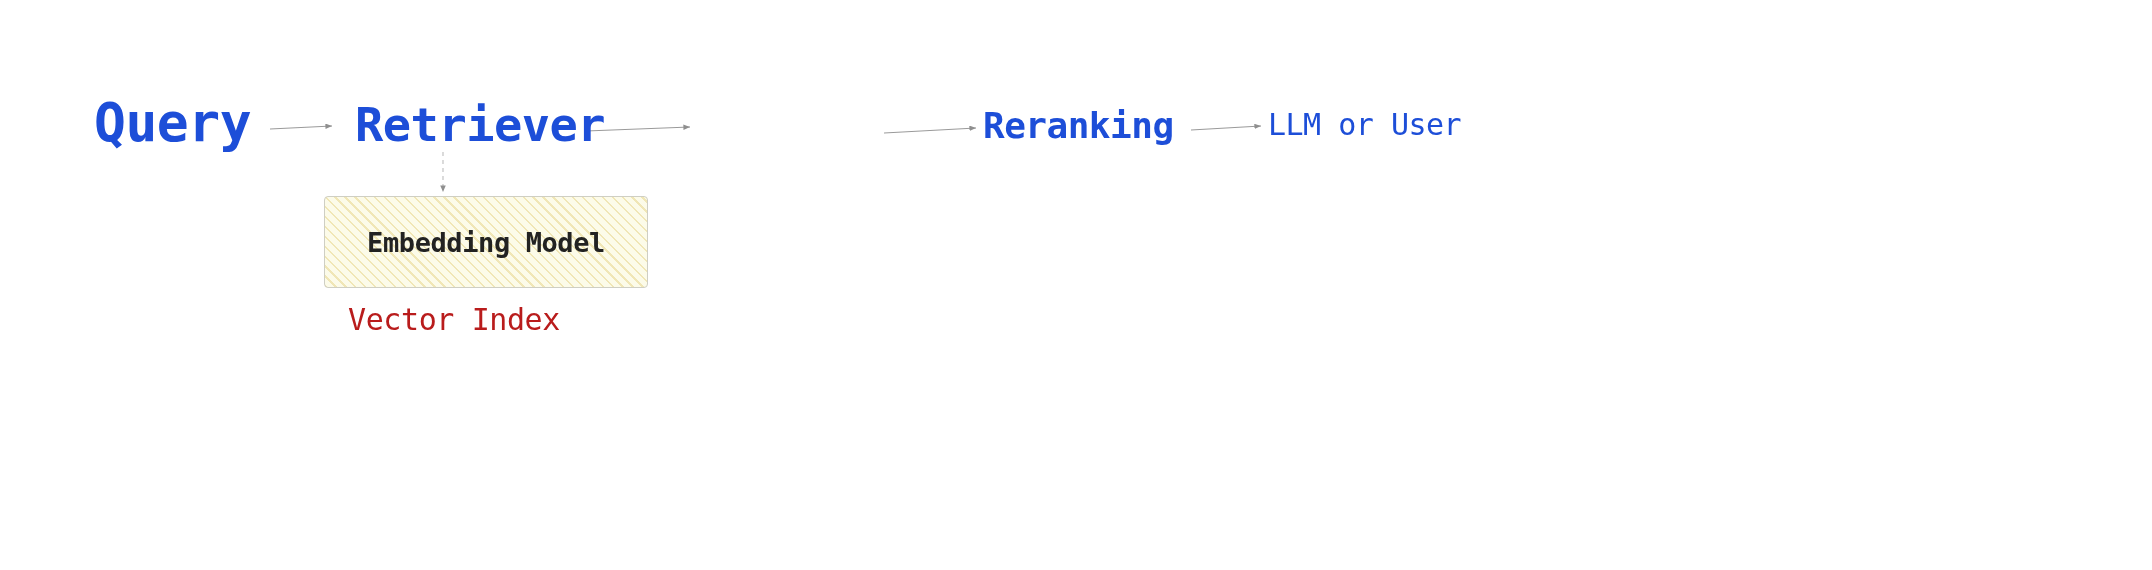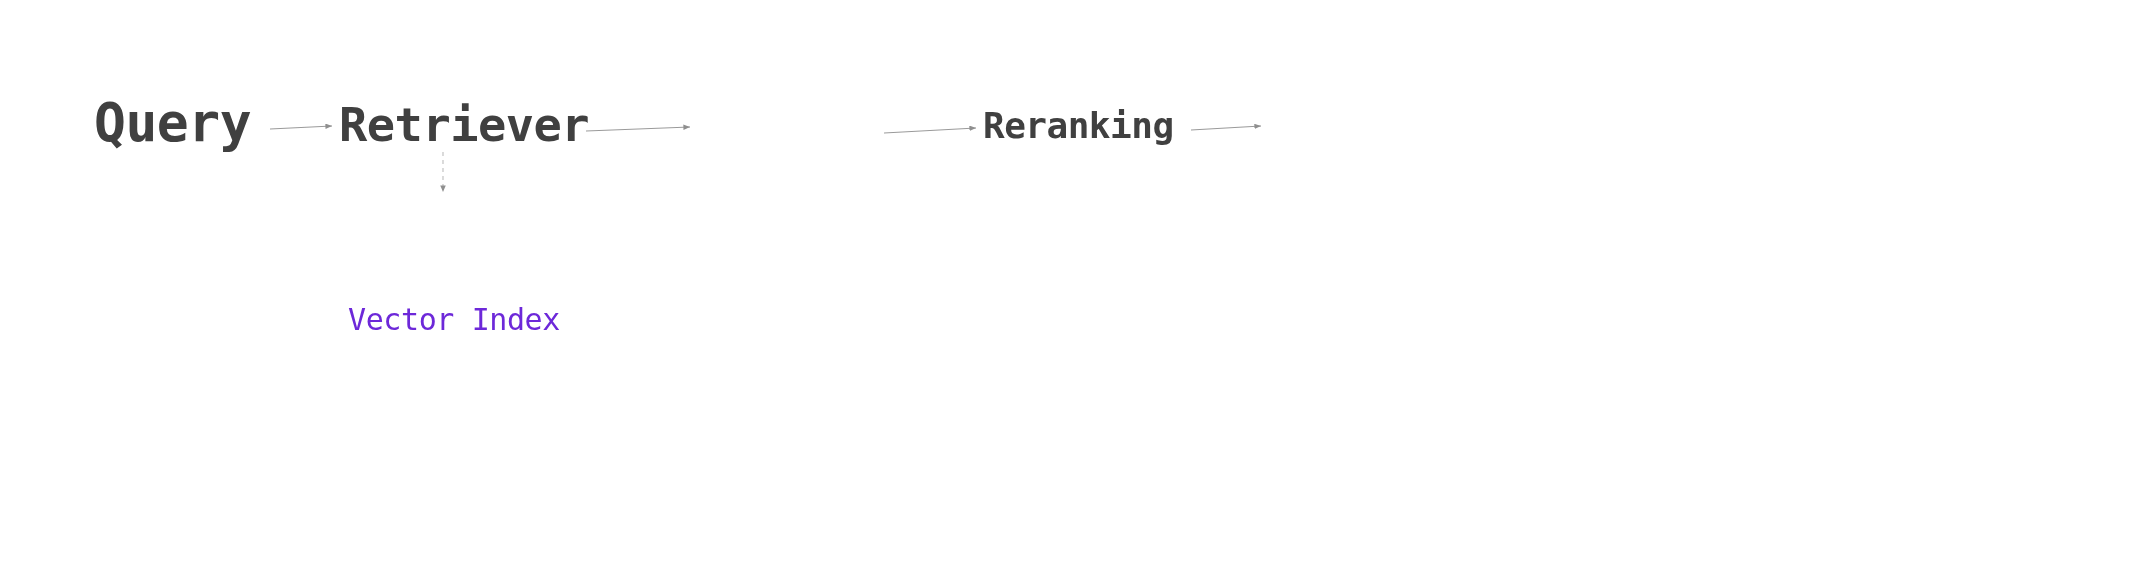--- a/index.html
+++ b/index.html
@@ -29,35 +29,35 @@
     top: 0;
     width: 2152px;
     height: 570px;
     pointer-events: none;
   }
 
   
   .flow-node {
     position: absolute;
     white-space: pre;
-    color: #404040;
+    color: #1d4ed8;
     font-family: "DejaVu Sans Mono", "Liberation Mono", monospace;
     font-weight: 400;
     line-height: 1;
     letter-spacing: -0.5px;
   }
 
   .node-query {
     left: 94px;
     top: 96px;
     font-size: 53px;
     font-weight: 600;
   }
   .node-retriever {
-    left: 339px;
+    left: 355px;
     top: 101px;
     font-size: 47px;
     font-weight: 600;
   }
   .node-results {
     left: 697px;
     top: 104px;
     font-size: 43px;
     font-weight: 600;
   }
@@ -107,21 +107,21 @@
   }
 
   
   .box-caption {
     position: absolute;
     left: 348px;
     top: 305px;
     font-family: "DejaVu Sans Mono", "Liberation Mono", monospace;
     font-size: 30px;
     font-weight: 500;
-    color: #6d28d9;
+    color: #b91c1c;
     white-space: pre;
     letter-spacing: -0.4px;
     line-height: 1;
   }
 </style>
 </head>
 <body>
 
 <div id="canvas">
 
@@ -143,17 +143,21 @@
     <line x1="443" y1="152" x2="443" y2="192" stroke="#bdbdbd" stroke-width="1.1" stroke-dasharray="4,4" marker-end="url(#arrowhead)"></line>
   </svg>
 
   <div class="flow-node node-query">Query</div>
 
   <div class="flow-node node-retriever">Retriever</div>
 
 
   <div class="flow-node node-reranking">Reranking</div>
 
+  <div class="flow-node node-llm">LLM or User</div>
 
+  <div class="hatch-box">
+    <span class="hatch-box-label">Embedding Model</span>
+  </div>
 
   <div class="box-caption">Vector Index</div>
 
 </div>
 
 </body></html>

